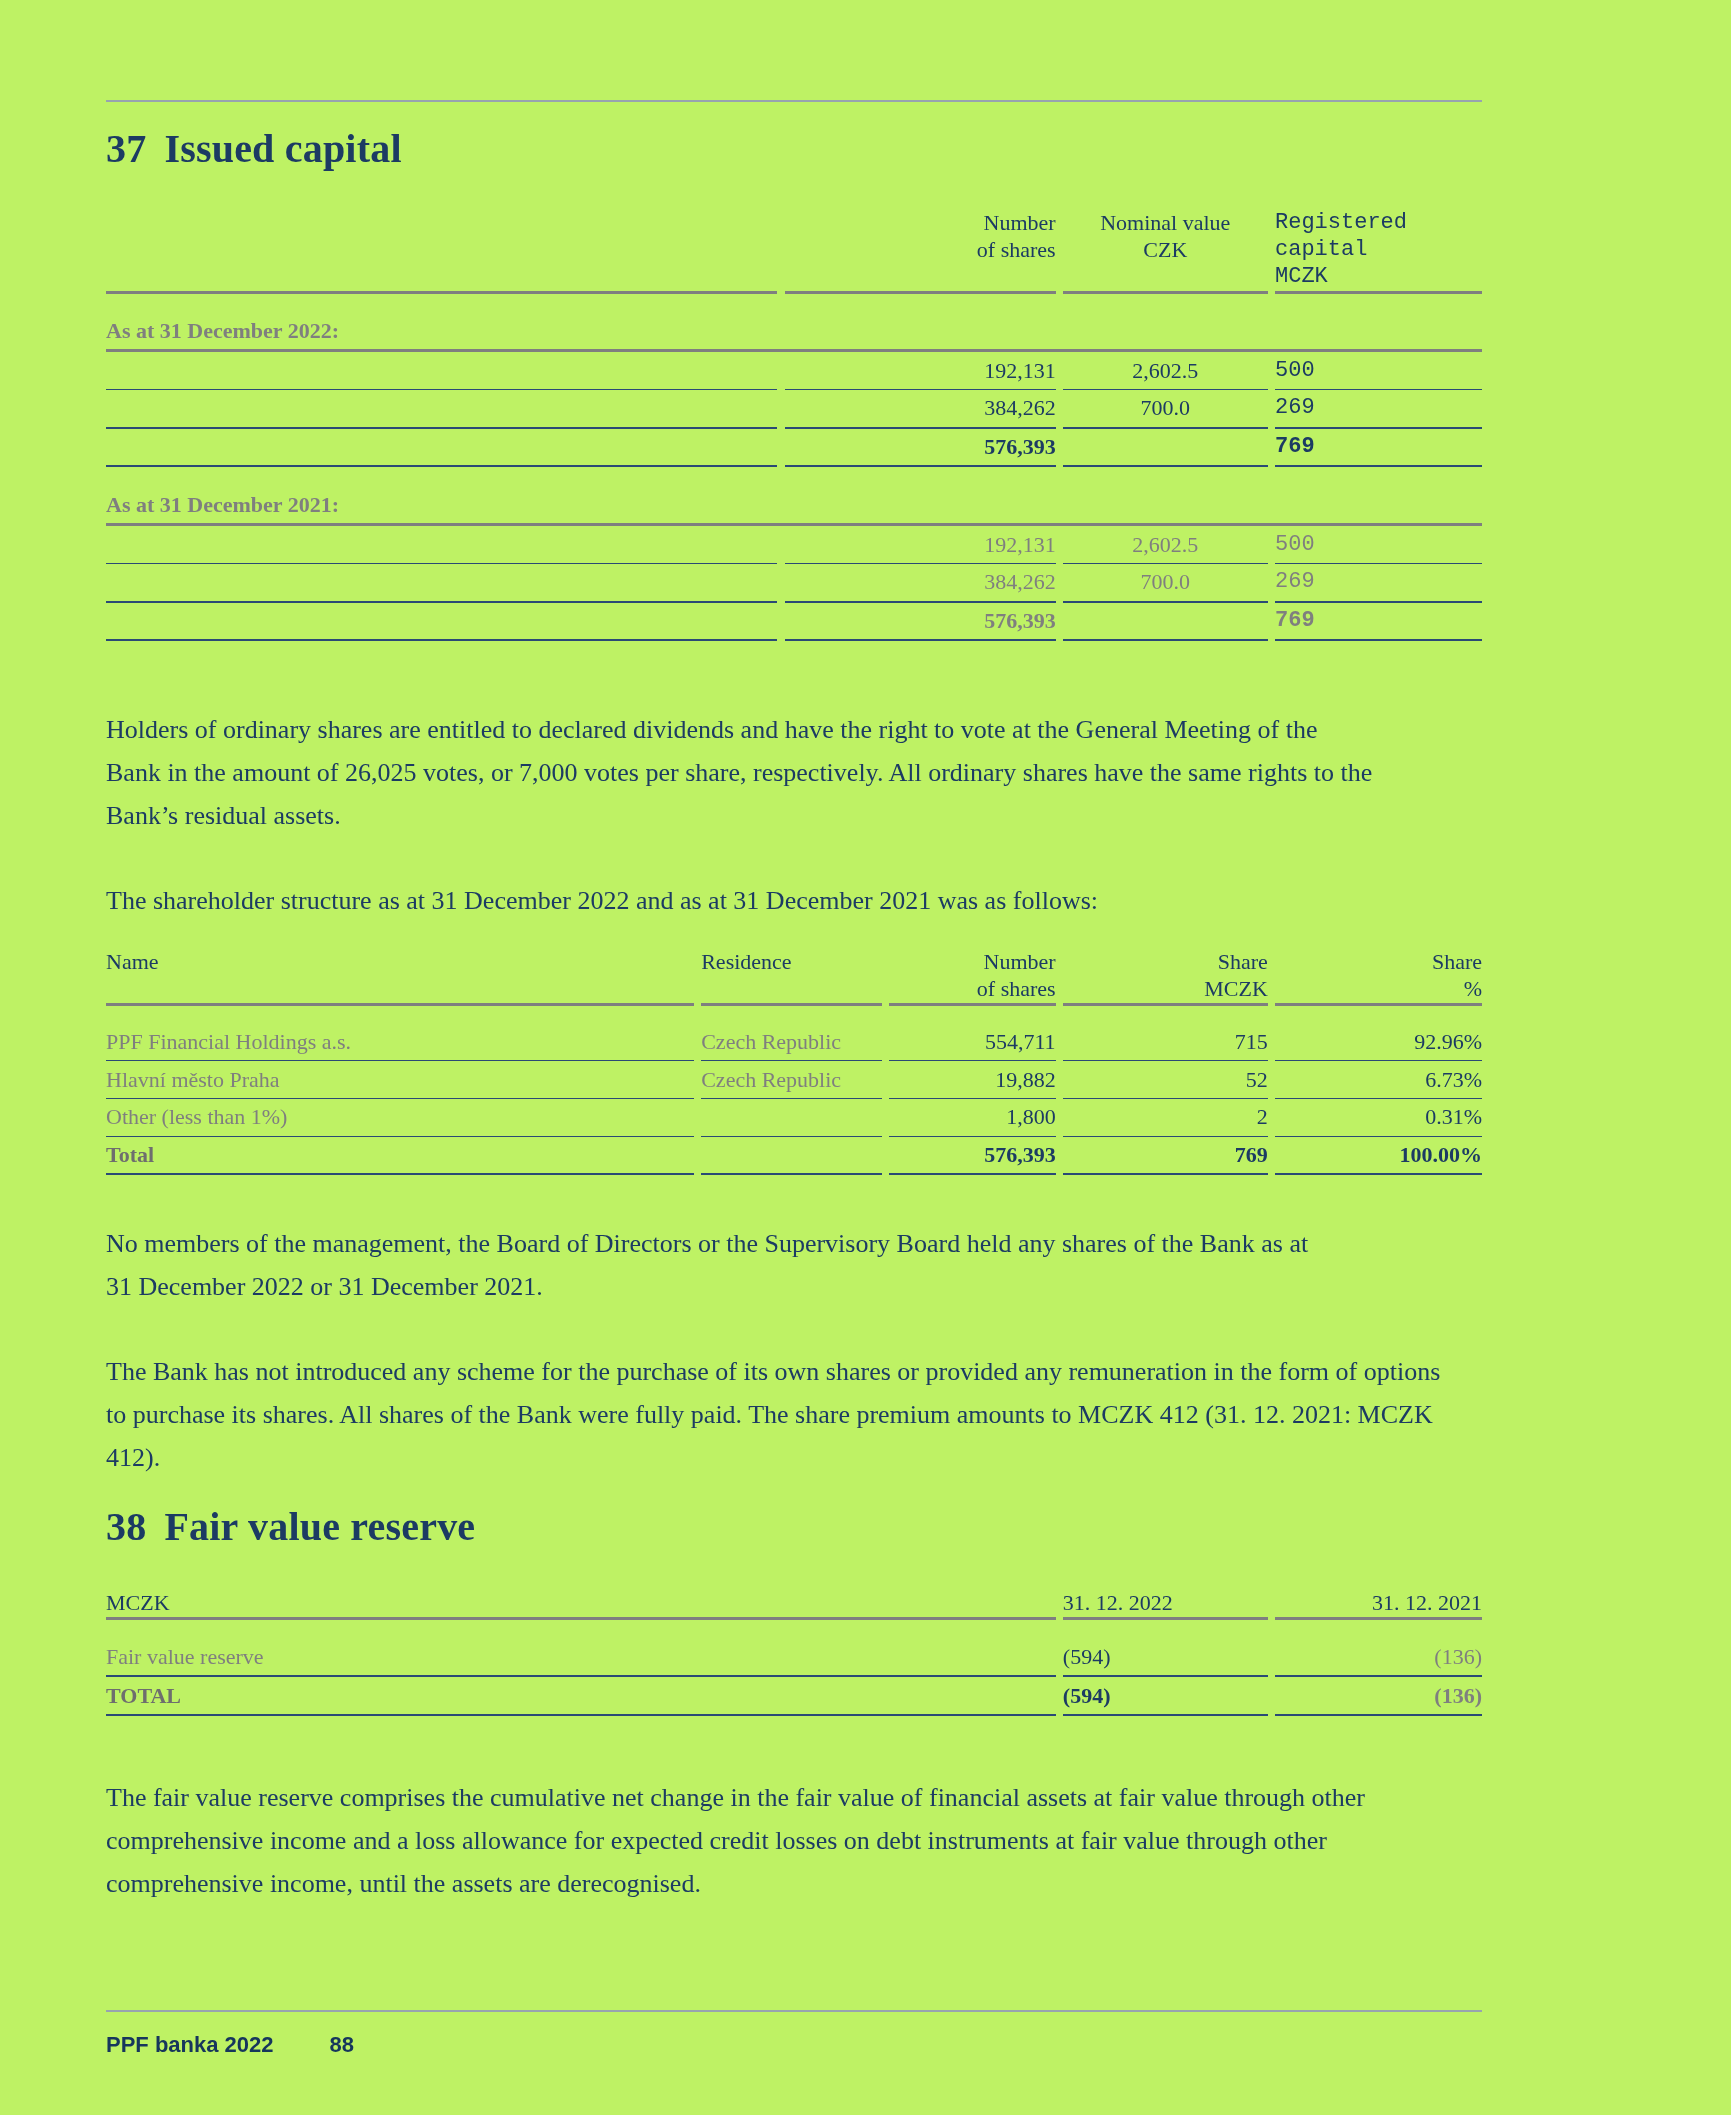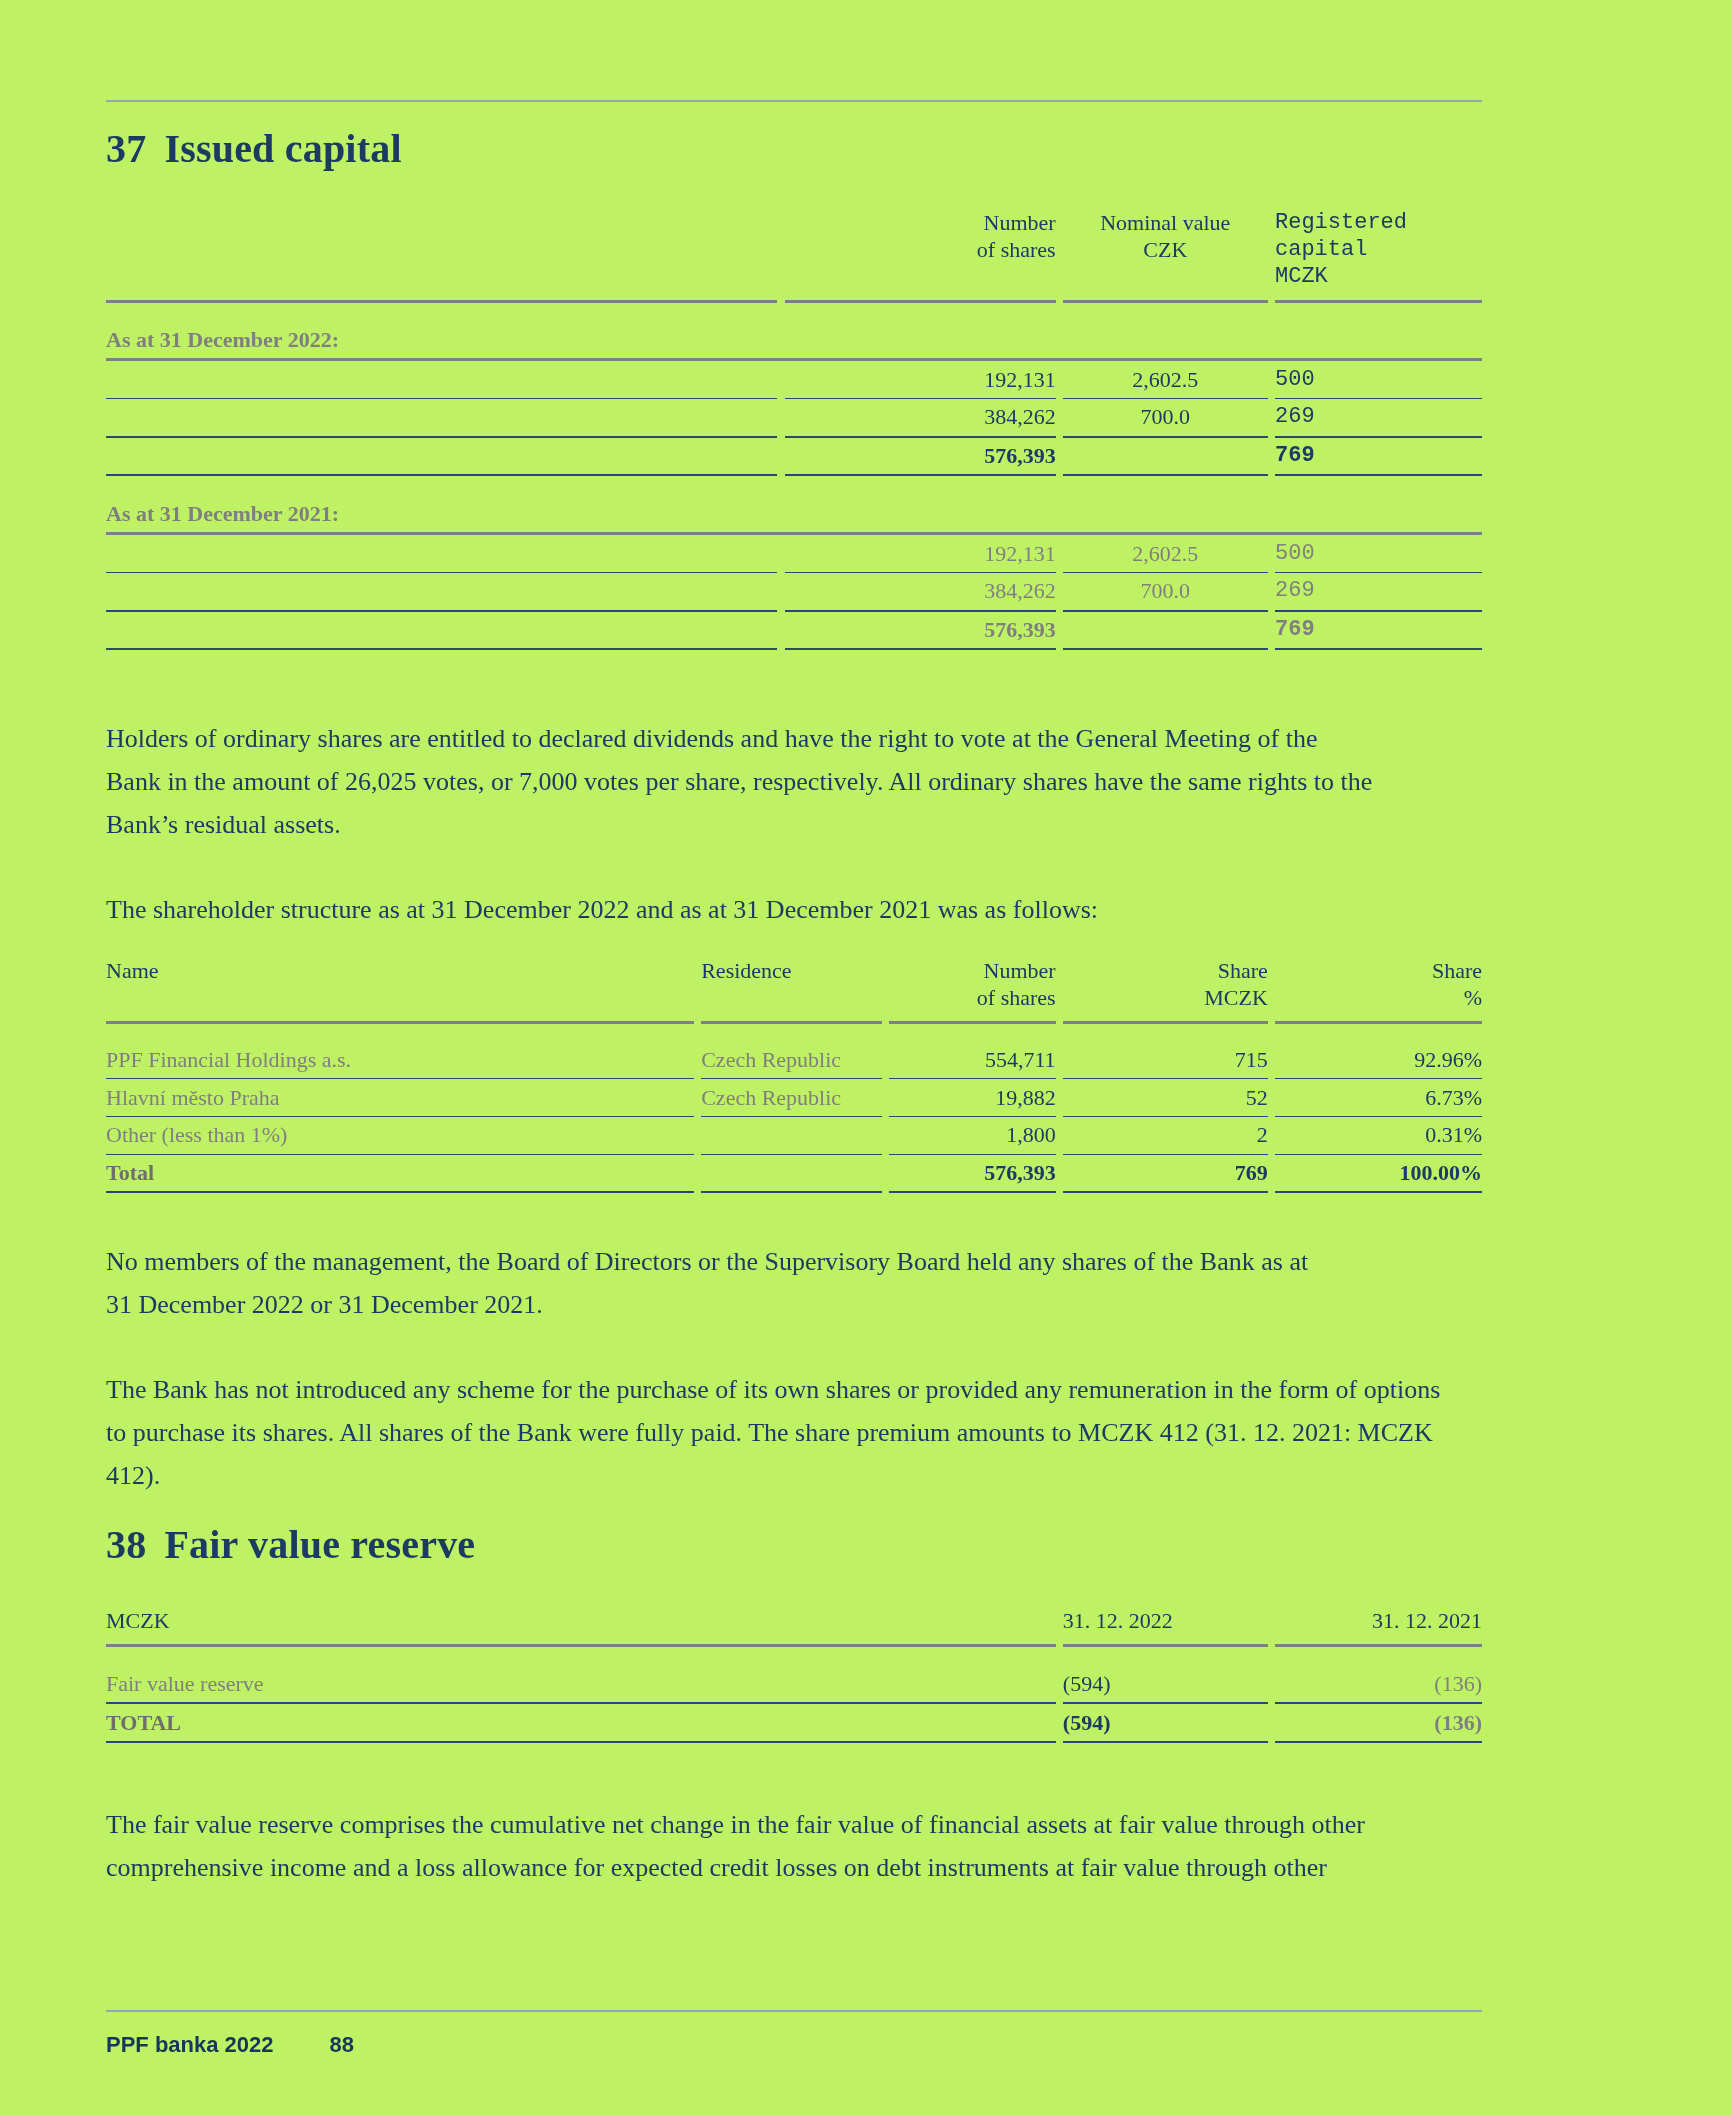--- a/index.html
+++ b/index.html
@@ -30,21 +30,21 @@
   }
 
   
   .trow { display: flex; gap: 7.2px; }
   .cell { min-height: 0.9px; }
   .tbl { font-size: 22px; line-height: 25px; }
 
   .thead .cell {
     color: #1c3b63;
     border-bottom: 3.6px solid #7f7f7f;
-    padding-bottom: 10px;
+    padding-bottom: 1px;
     line-height: 27px;
   }
   .group-label {
     color: #7f7f7f;
     font-weight: bold;
     border-bottom: 3.6px solid #7f7f7f;
     padding: 24.4px 0 6.3px 0;
   }
   .cell { border-bottom: 1.8px solid #2a4a75; padding: 5.4px 0 6.3px 0; }
   .thead .cell, .nocellline .cell { border-bottom-color: transparent; }
@@ -263,20 +263,21 @@
       <div class="trow sep3 bold">
         <div class="cell c-label graylabel">TOTAL</div>
         <div class="cell c-2022">(594)</div>
         <div class="cell c-2021 graytxt">(136)</div>
       </div>
     </div>
 
     <div class="para mt-p5">
       <div>The fair value reserve comprises the cumulative net change in the fair value of financial assets at fair value through other</div>
       <div>comprehensive income and a loss allowance for expected credit losses on debt instruments at fair value through other</div>
+      <div>comprehensive income, until the assets are derecognised.</div>
     </div>
 
   </div>
 
   <div class="footer">
     <div class="hairline"></div>
     <div class="foot-text">
       <span>PPF banka 2022</span><span class="pagenum">88</span>
     </div>
   </div>

